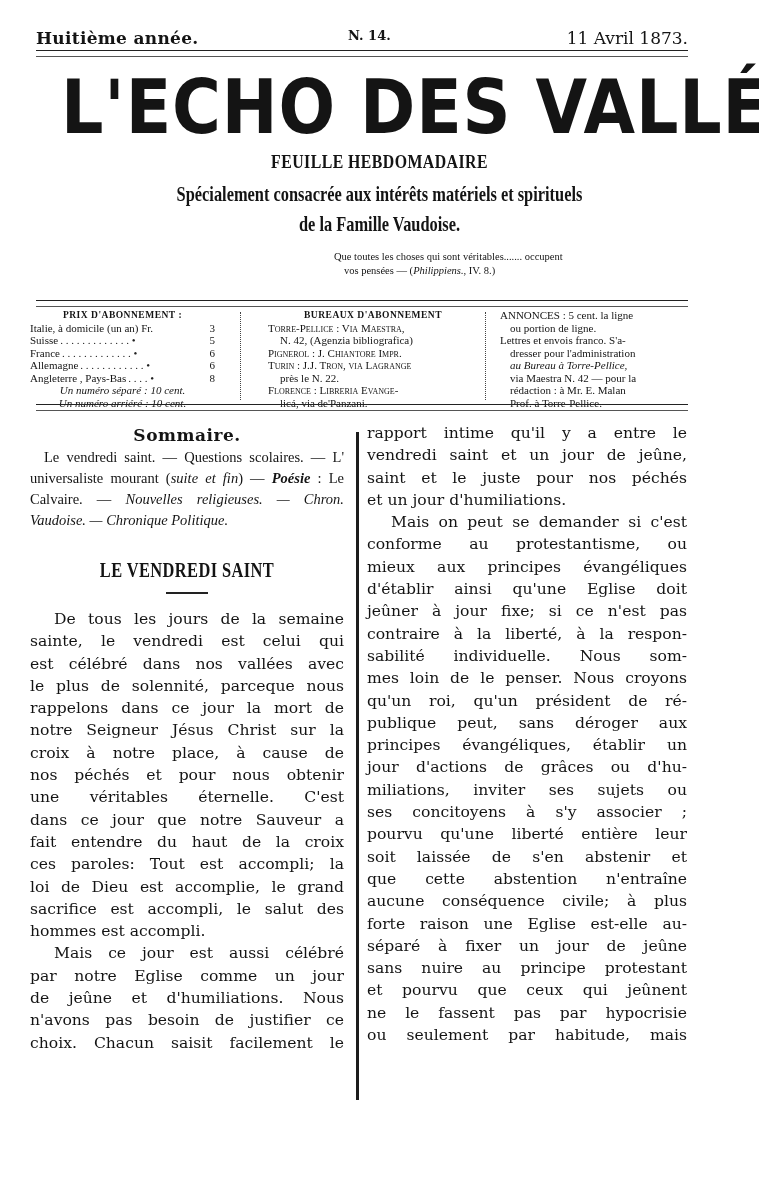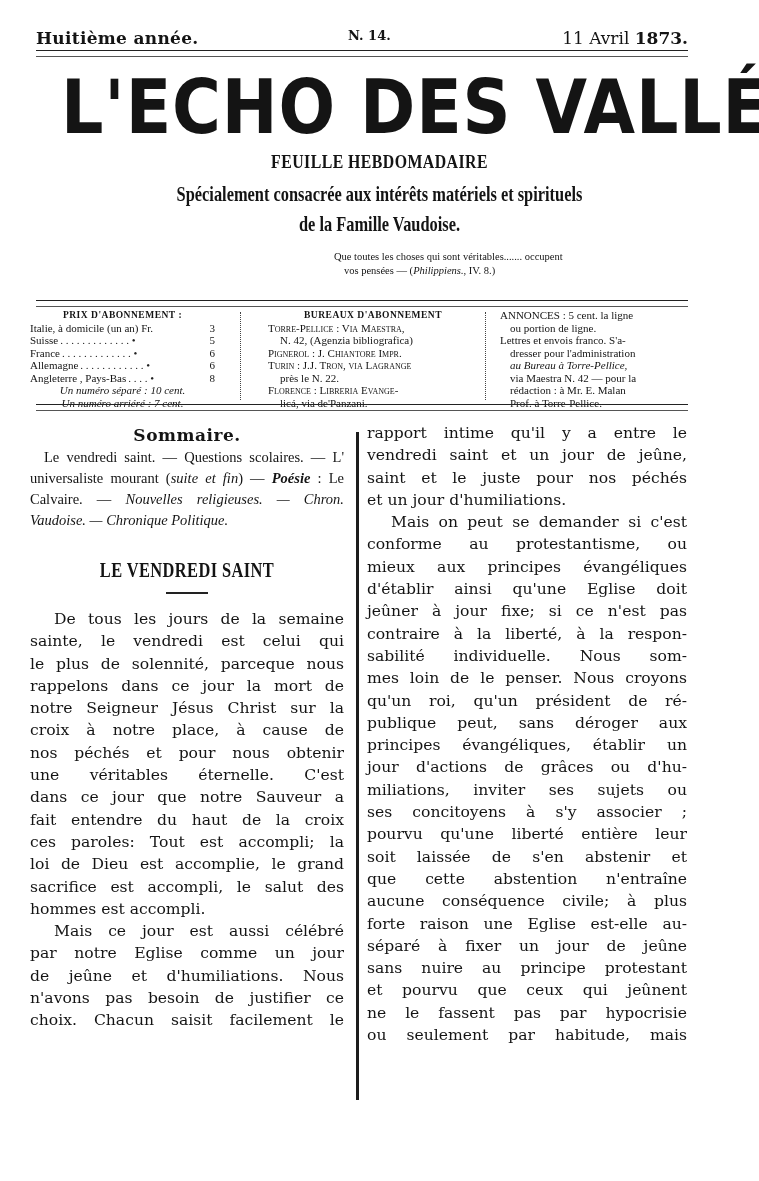--- a/index.html
+++ b/index.html
@@ -4,21 +4,21 @@
 <style>
   html, body { margin: 0; padding: 0; background: #ffffff; }
   body { width: 759px; height: 1181px; position: relative; overflow: hidden; color: #141414; font-family: "DejaVu Serif", serif; }
   .abs { position: absolute; }
 
   
   .topline { left: 36px; top: 26px; width: 652px; height: 22px; font-family: "DejaVu Serif", serif; }
   .topline .left { position: absolute; left: 0; top: 2px; font-weight: bold; font-size: 17px; letter-spacing: 0.3px; }
   .topline .mid { position: absolute; left: 312px; top: 2px; font-weight: bold; font-size: 13px; }
   .topline .right { position: absolute; right: 0; top: 2px; font-size: 17px; }
-  .topline .right b { font-weight: bold; }
+  .topline .right b { font-weight: normal; }
   .rule-double { left: 36px; width: 652px; height: 5px; border-top: 1.5px solid #222; border-bottom: 1px solid #555; }
 
   
   .masthead { left: 28px; top: 62px; width: 660px; height: 90px; text-align: center; font-family: "DejaVu Sans", sans-serif; font-weight: bold; font-size: 74px; line-height: 90px; letter-spacing: 1px; transform: scaleX(0.9); transform-origin: center; white-space: nowrap; }
   .subtitle1 { left: 0; width: 759px; top: 152px; text-align: center; font-family: "Liberation Serif", serif; font-size: 18px; font-weight: bold; letter-spacing: 0.5px; transform: scaleX(0.88); }
   .subtitle2 { left: 0; width: 759px; top: 182px; text-align: center; font-family: "Liberation Serif", serif; font-size: 21px; font-weight: bold; transform: scaleX(0.78); }
   .subtitle3 { left: 0; width: 759px; top: 212px; text-align: center; font-family: "Liberation Serif", serif; font-size: 21px; font-weight: bold; transform: scaleX(0.78); }
   .epigraph { left: 334px; top: 250px; width: 360px; font-family: "Liberation Serif", serif; font-size: 10.5px; line-height: 14px; }
   .epigraph .l2 { padding-left: 10px; }
   .epigraph i { font-style: italic; }
@@ -96,21 +96,21 @@
       <span>Allemagne</span>
       <span class="dots">. . . . . . . . . . . . •</span>
       <span>6</span>
     </div>
   <div class="row">
       <span>Angleterre , Pays-Bas</span>
       <span class="dots">. . . . •</span>
       <span>8</span>
     </div>
   <div class="note">Un numéro séparé : 10 cent.</div>
-  <div class="note">Un numéro arriéré : 7 cent.</div>
+  <div class="note">Un numéro arriéré : 10 cent.</div>
 </div>
 
 <div class="abs wavy" style="left:240px;"></div>
 
 <div class="abs infobox bureaux">
   <div class="hdr">BUREAUX D'ABONNEMENT</div>
   <div class="sc">Torre-Pellice : Via Maestra,</div>
   <div class="ind">N. 42, (Agenzia bibliografica)</div>
   <div class="sc">Pignerol : J. Chiantore Impr.</div>
   <div class="sc">Turin : J.J. Tron, via Lagrange</div>
@@ -139,20 +139,21 @@
 <div class="abs col-left">
   <div class="sommaire-title">Sommaire.</div>
   <div class="sommaire"><span>Le vendredi saint. — Questions scolaires. — L' universaliste mourant (</span><i>suite et fin</i><span>) — </span><i><b>Poésie</b></i><span> : Le Calvaire. — </span><i>Nouvelles religieuses. — Chron. Vaudoise. — Chronique Politique.</i></div>
 
   <div class="article-title">LE VENDREDI SAINT</div>
   <div class="article-dash"></div>
 
   <div class="body-text">
     <span class="line indent">De tous les jours de la semaine</span>
     <span class="line">sainte, le vendredi est celui qui</span>
+    <span class="line">est célébré dans nos vallées avec</span>
     <span class="line">le plus de solennité, parceque nous</span>
     <span class="line">rappelons dans ce jour la mort de</span>
     <span class="line">notre Seigneur Jésus Christ sur la</span>
     <span class="line">croix à notre place, à cause de</span>
     <span class="line">nos péchés et pour nous obtenir</span>
     <span class="line">une véritables éternelle. C'est</span>
     <span class="line">dans ce jour que notre Sauveur a</span>
     <span class="line">fait entendre du haut de la croix</span>
     <span class="line">ces paroles: Tout est accompli; la</span>
     <span class="line">loi de Dieu est accomplie, le grand</span>

